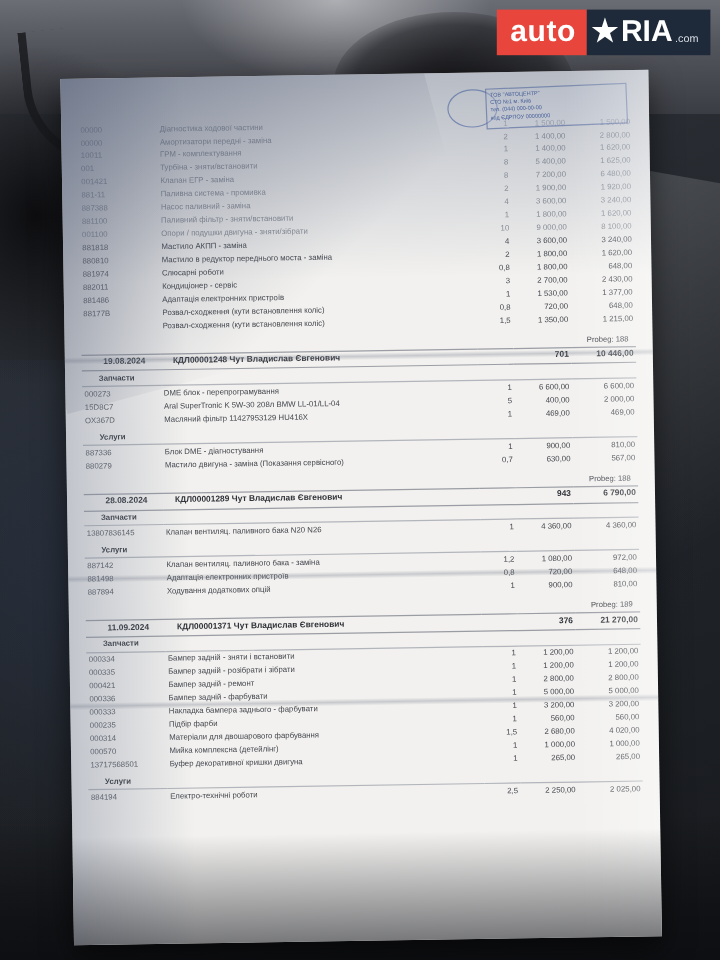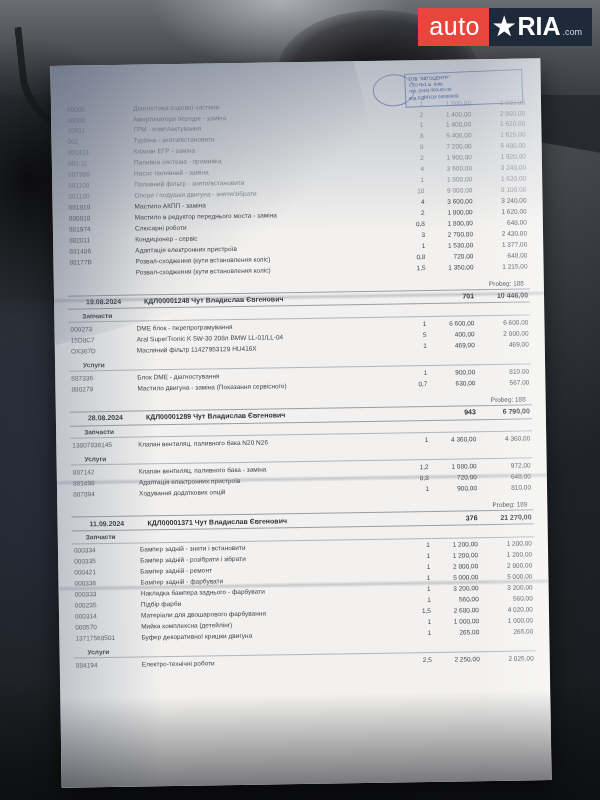--- a/index.html
+++ b/index.html
@@ -75,21 +75,21 @@
     right: 8px; top: 8px;
     display: flex;
     align-items: center;
     gap: 0px;
     z-index: 40;
   }
   .wm-auto {
     background: #e8453c;
     color: #ffffff;
     font-size: 25px;
-    font-weight: normal;
+    font-weight: bold;
     letter-spacing: 0.5px;
     padding: 6px 9px 7px 11px;
     line-height: 1;
   }
   .wm-ria {
     background: #1e2a3a;
     color: #ffffff;
     font-size: 25px;
     font-weight: bold;
     padding: 6px 10px 7px 4px;

